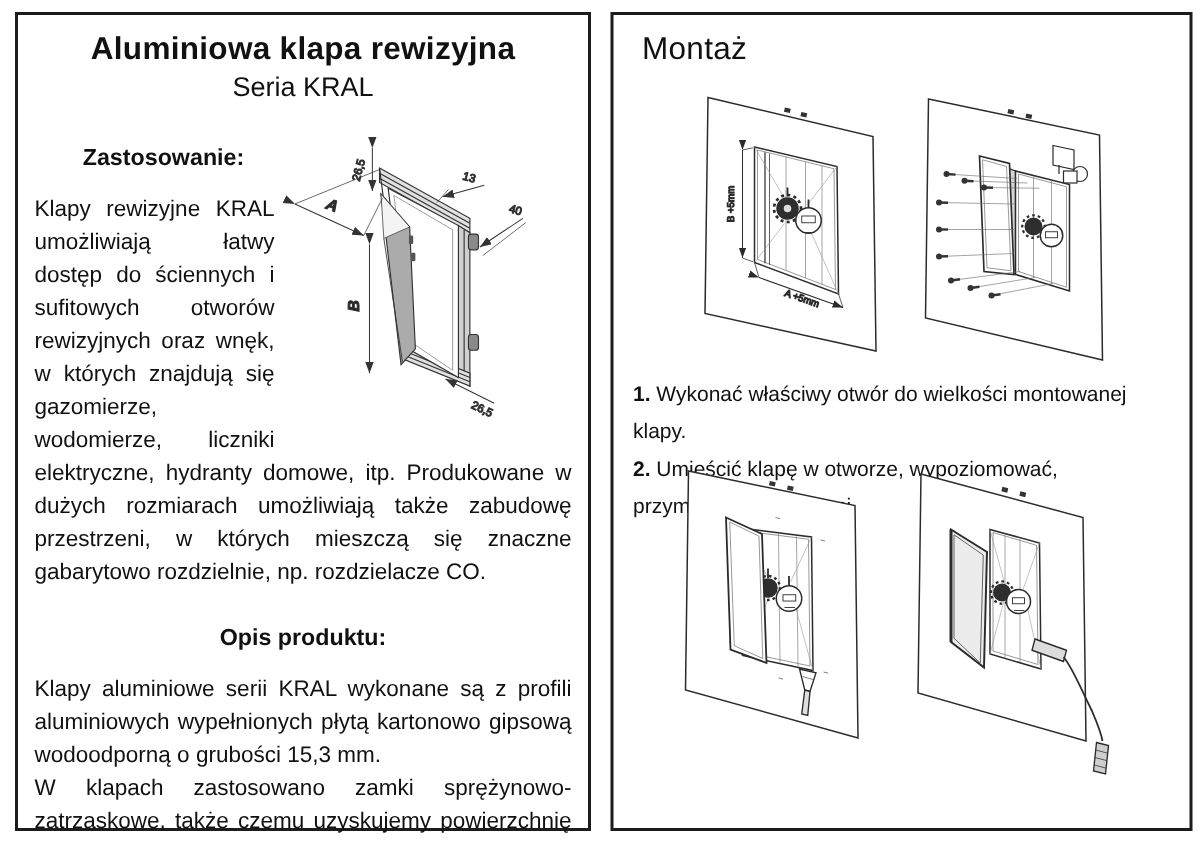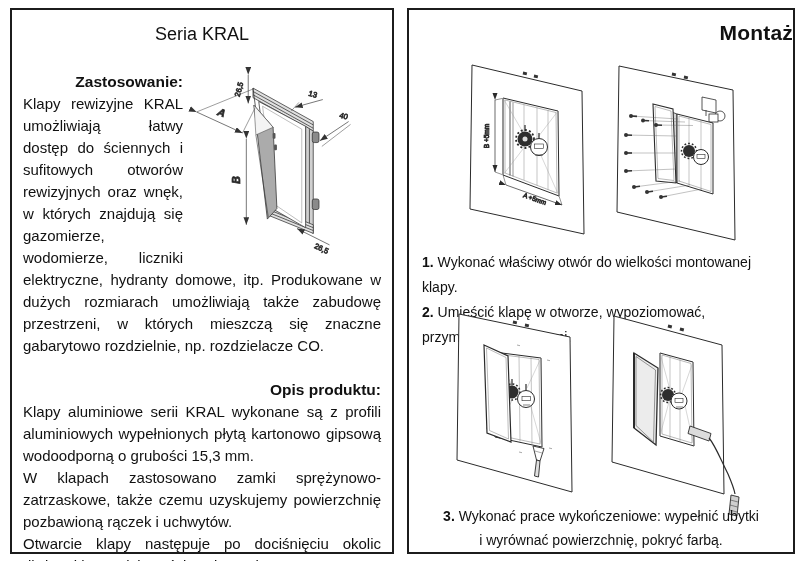--- a/index.html
+++ b/index.html
@@ -7,29 +7,29 @@
     width:800px;height:561px;position:relative;background:#ffffff;
     font-family:"Liberation Sans", sans-serif;color:#111;overflow:hidden;
   }
   .panel{position:absolute;top:8px;height:542px;border:2px solid #1c1c1c;background:#fff;}
   #left-panel{left:10px;width:380px;}
   #right-panel{left:407px;width:384px;}
 
   
   .l-inner{padding:0 11px;}
   .l-title{text-align:center;font-weight:bold;font-size:21px;margin-top:11px;letter-spacing:.2px;}
-  .l-subtitle{text-align:center;font-size:18px;margin-top:14px;}
+  .l-subtitle{text-align:center;font-size:18px;margin-top:3px;}
   .l-body{margin-top:26px;font-size:15px;line-height:22px;text-align:justify;}
-  .l-body h3{font-size:15.5px;font-weight:bold;margin:0;line-height:22px;text-align:right;}
+  .l-body h3{font-size:15.5px;font-weight:bold;margin:12px;line-height:22px;text-align:center;}
   .l-body p{margin:0;}
   .gap-top{margin-top:22px !important;}
   .tech-drawing{float:right;width:196px;height:206px;margin:-8px -3px 0 5px;}
 
   
-  .r-title{text-align:right;font-weight:bold;font-size:21px;margin-top:11px;letter-spacing:.2px;}
+  .r-title{text-align:left;font-weight:normal;font-size:21px;margin-top:11px;letter-spacing:.2px;margin-left:19px;}
   .diag{position:absolute;}
   #d1{left:30px;top:44px;}
   #d2{left:200px;top:44px;}
   #d3{left:28px;top:290px;}
   #d4{left:193px;top:288px;}
   .steps{position:absolute;top:240px;left:0;right:0;text-align:left;}
   .steps .wrap{width:358px;margin:0 auto;font-size:14px;line-height:25px;}
   .step b{font-weight:bold;}
   .step3-block{position:absolute;top:494px;left:0;right:0;text-align:center;}
   .step3-block .wrap{max-width:318px;margin:0 auto;font-size:14px;line-height:24px;}
@@ -38,20 +38,21 @@
   svg text{font-family:"Liberation Sans", sans-serif;fill:#222;}
   .dimtxt{font-size:8px;}
   .dimbig{font-size:11px;font-weight:bold;font-style:italic;}
   .dimsm{font-size:6.5px;}
 </style>
 </head>
 <body>
 
 <div class="panel" id="left-panel">
   <div class="l-inner">
+    <div class="l-title">Aluminiowa klapa rewizyjna</div>
     <div class="l-subtitle">Seria KRAL</div>
 
     <div class="l-body">
 
       <svg class="tech-drawing" viewBox="0 0 205 215" stroke="#333" fill="none" stroke-width="0.8">
         <defs>
           <marker id="ar0" markerWidth="9" markerHeight="8" refX="8" refY="3" orient="auto" markerUnits="userSpaceOnUse">
             <path d="M0,0 L8,3 L0,6 Z" fill="#333" stroke="none"></path>
           </marker>
         </defs>
@@ -283,18 +284,13 @@
     <g>
       <polygon points="88,128 109,135.5 107,143 86,135.5" fill="#dcdcdc" stroke-width="0.9"></polygon>
       <path d="M107,140 C113,147 118,160 126,176 C129,183 132,190 133,196" stroke-width="1.2"></path>
       <polygon points="129,197 137,199 135,218 127,216" fill="#cfcfcf" stroke-width="0.9"></polygon>
       <line x1="128.5" y1="202" x2="136" y2="204" stroke-width="0.5"></line>
       <line x1="128" y1="207" x2="135.5" y2="209" stroke-width="0.5"></line>
       <line x1="127.5" y1="212" x2="135" y2="214" stroke-width="0.5"></line>
     </g>
   </svg>
 
-  <div class="step3-block">
-    <div class="wrap">
-      <div class="step"><b>3.</b> <span>Wykonać prace wykończeniowe: wypełnić ubytki i wyrównać powierzchnię, pokryć farbą.</span></div>
-    </div>
-  </div>
 </div>
 
 </body></html>

